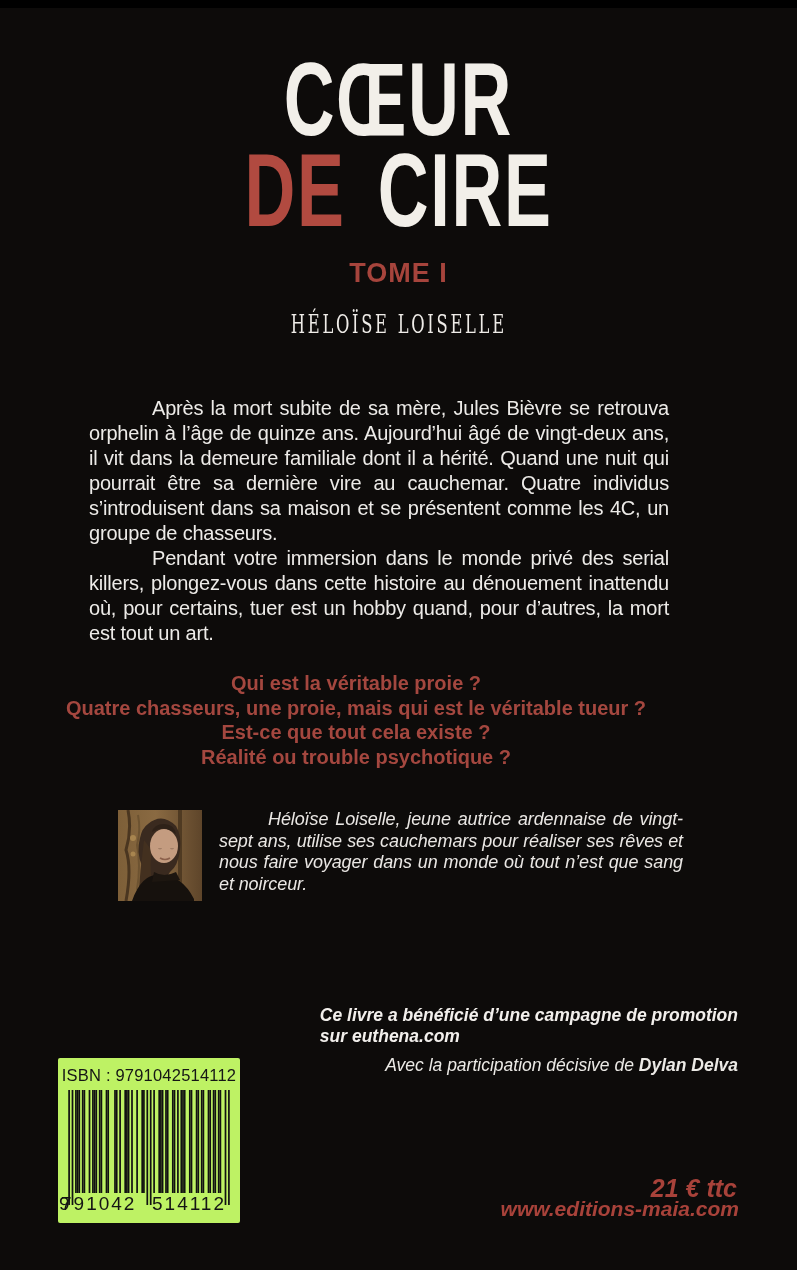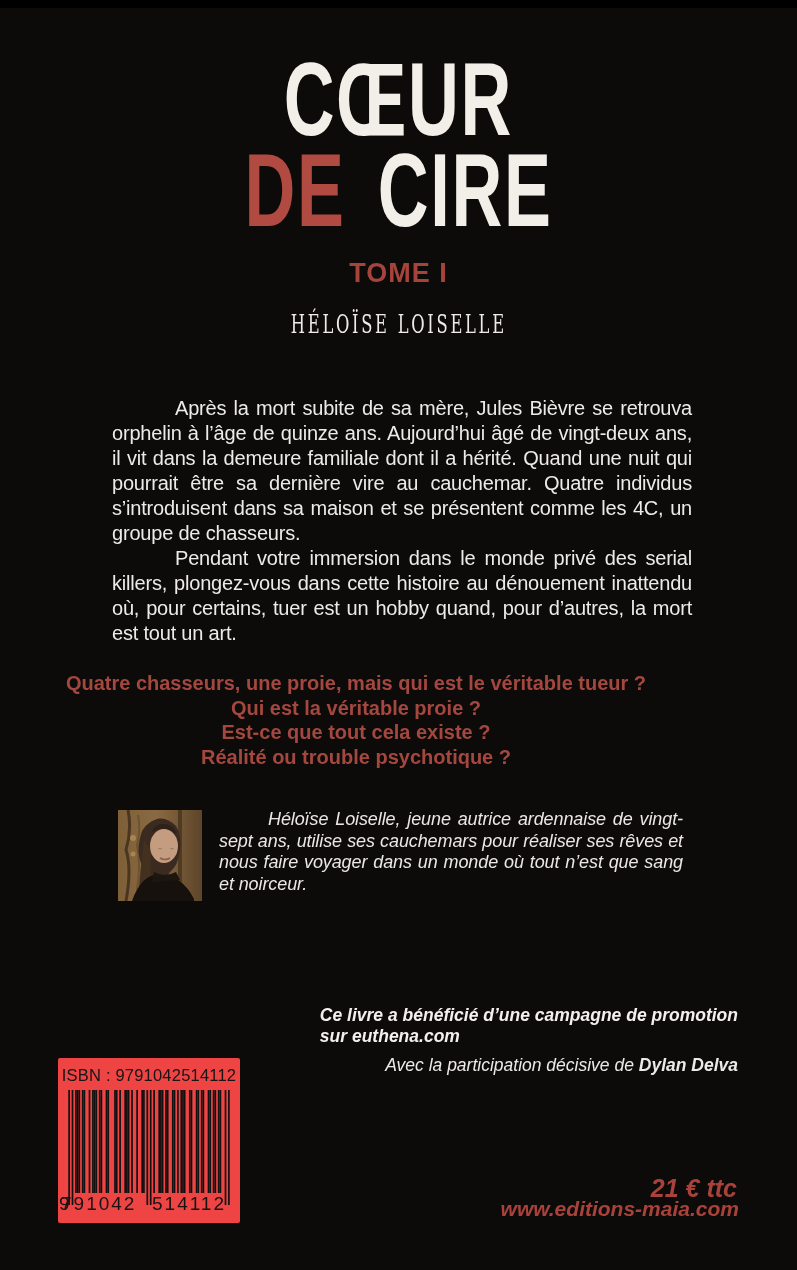--- a/index.html
+++ b/index.html
@@ -25,21 +25,21 @@
     font-size:27px; font-weight:bold; color:#a6443c; letter-spacing:1px;
   }
   .author-row{position:absolute; left:0; right:0; top:303px; text-align:center; line-height:1;}
   .author{
     display:inline-block; font-family:"DejaVu Serif", serif; font-size:24px;
     color:#efece8; letter-spacing:4px; white-space:nowrap;
     transform:scale(0.68,1.10); transform-origin:50% 0;
   }
   
   .synopsis{
-    position:absolute; left:112px; width:580px; top:388px;
+    position:absolute; left:89px; width:580px; top:388px;
     font-size:20px; line-height:25px; letter-spacing:-0.2px;
     text-align:justify; color:#edebe8;
   }
   .synopsis p{margin:0; text-indent:63px;}
   
   .questions{
     position:absolute; left:56px; width:600px; top:663px; text-align:center;
     font-size:20px; font-weight:bold; line-height:24.5px; color:#a4473f;
   }
   
@@ -61,21 +61,21 @@
     line-height:20.5px; color:#f2efec;
   }
   .participation{
     position:absolute; right:59px; top:1047px; text-align:right;
     font-size:17.5px; font-style:italic; color:#eceae6;
   }
   .participation .name{font-weight:bold;}
   
   .isbn-label{
     position:absolute; left:58px; top:1050px; width:182px; height:165px;
-    background:#ef4444; border-radius:2px; color:#151515;
+    background:#bef264; border-radius:2px; color:#151515;
   }
   .isbn-line{
     position:absolute; top:8px; left:0; right:0; text-align:center;
     font-size:16.5px; letter-spacing:0.2px; color:#151515;
   }
   .bars{position:absolute; left:10px; top:32px; width:162px; height:115px;}
   .bc-digits{position:absolute; top:135px; left:0; right:0; height:22px;
     font-size:19px; color:#141414;}
   .bc-first{position:absolute; left:1px; top:0; width:14px; text-align:left;}
   .bc-g1{position:absolute; left:3px; top:0; width:74px; text-align:center; letter-spacing:2px;}
@@ -105,22 +105,22 @@
   <div class="author-row">
     <span class="author">HÉLOÏSE LOISELLE</span>
   </div>
 
   <div class="synopsis">
     <p>Après la mort subite de sa mère, Jules Bièvre se retrouva orphelin à l’âge de quinze ans. Aujourd’hui âgé de vingt-deux ans, il vit dans la demeure familiale dont il a hérité. Quand une nuit qui pourrait être sa dernière vire au cauchemar. Quatre individus s’introduisent dans sa maison et se présentent comme les 4C, un groupe de chasseurs.</p>
     <p>Pendant votre immersion dans le monde privé des serial killers, plongez-vous dans cette histoire au dénouement inattendu où, pour certains, tuer est un hobby quand, pour d’autres, la mort est tout un art.</p>
   </div>
 
   <div class="questions">
+    <div>Qui est la véritable proie ?</div>
     <div>Quatre chasseurs, une proie, mais qui est le véritable tueur ?</div>
-    <div>Qui est la véritable proie ?</div>
     <div>Est-ce que tout cela existe ?</div>
     <div>Réalité ou trouble psychotique ?</div>
   </div>
 
   <div class="photo">
     <svg width="84" height="91" viewBox="0 0 84 91" xmlns="http://www.w3.org/2000/svg">
       <defs>
         <linearGradient id="bg" x1="0" y1="0" x2="1" y2="0">
           <stop offset="0" stop-color="#7d5f38"></stop>
           <stop offset="0.45" stop-color="#8a6a42"></stop>

